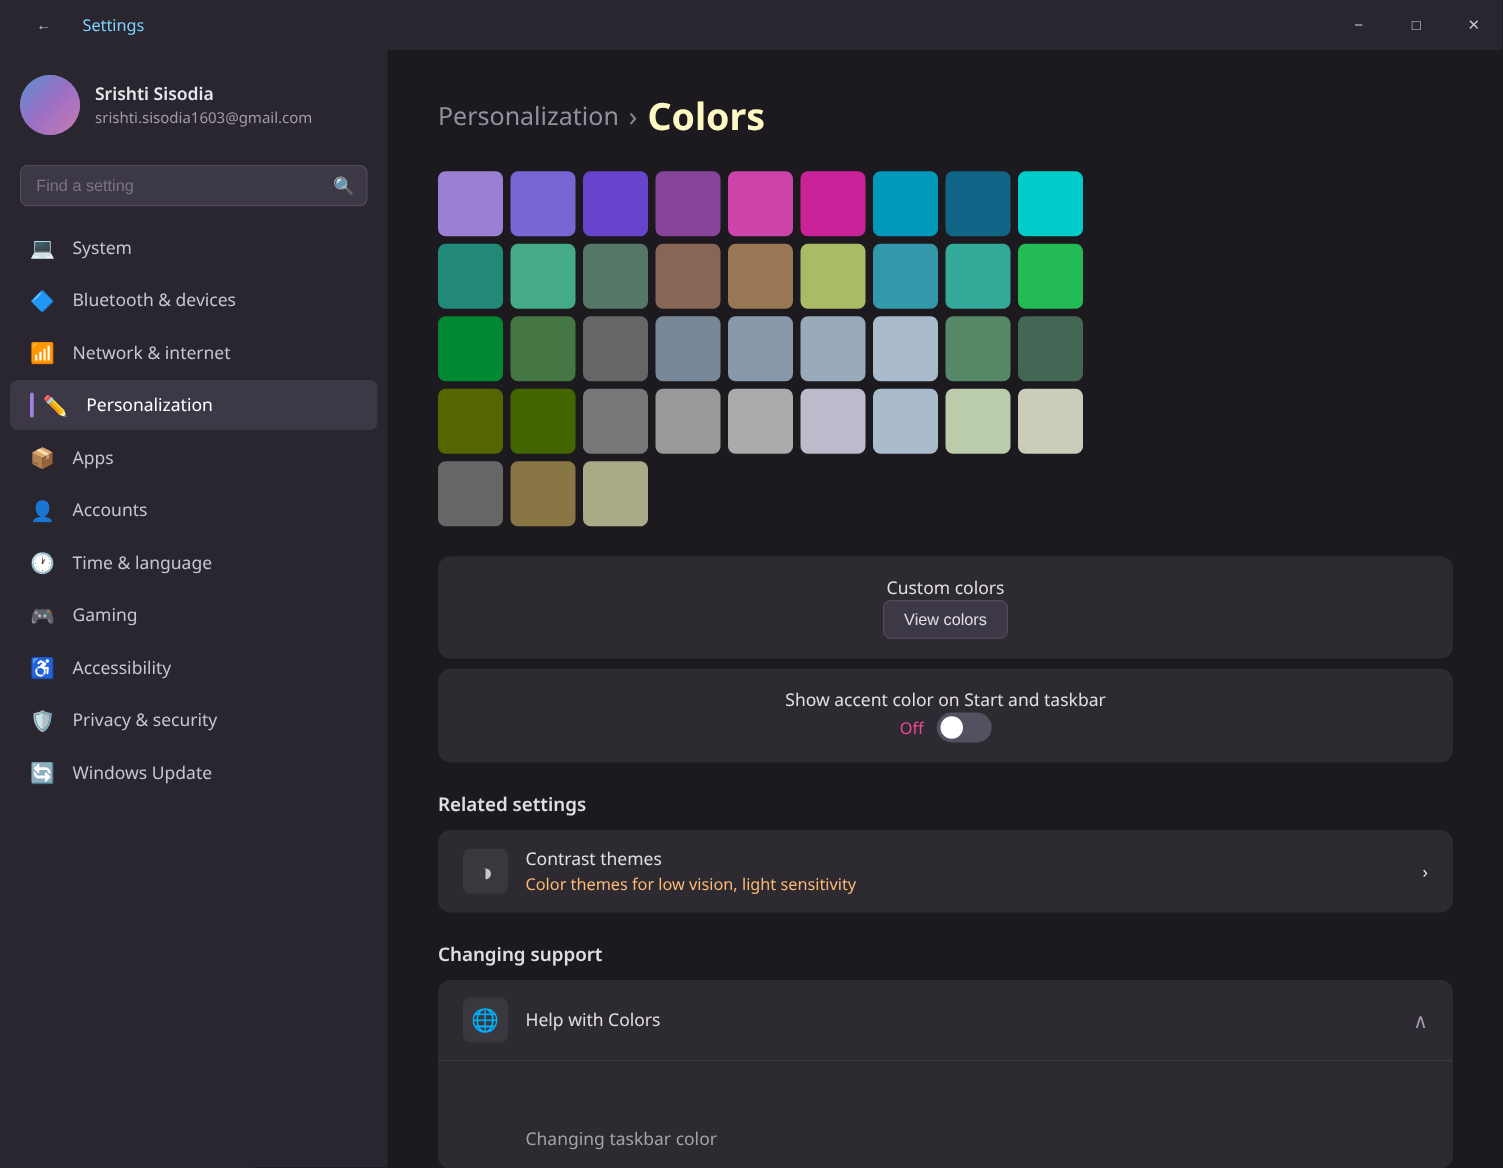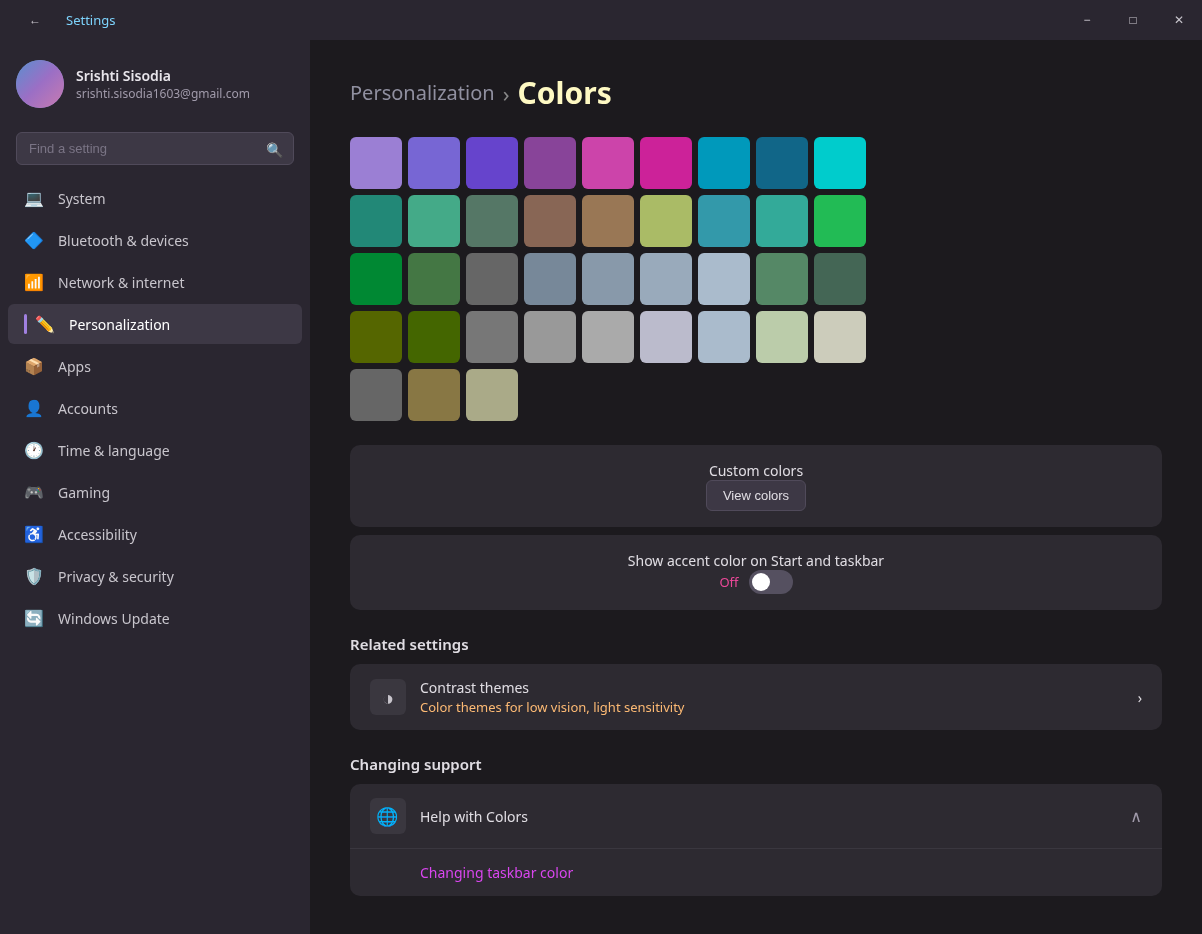--- a/index.html
+++ b/index.html
@@ -324,22 +324,23 @@
       display: flex;
       align-items: center;
       padding: 14px 20px;
       cursor: pointer;
       transition: background 0.15s;
       border-bottom: 1px solid #3a373f;
     }
     .link-row:last-child { border-bottom: none; }
     .link-text {
       font-size: 14px;
-      color: #d946ef;
+      color: #a3a3a3;
       margin-left: 50px;
+      margin-top: 39px;
     }
 
     
     .toggle-row-with-arrow {
       position: relative;
     }
     .red-arrow-svg {
       position: absolute;
       right: 80px;
       bottom: -30px;

